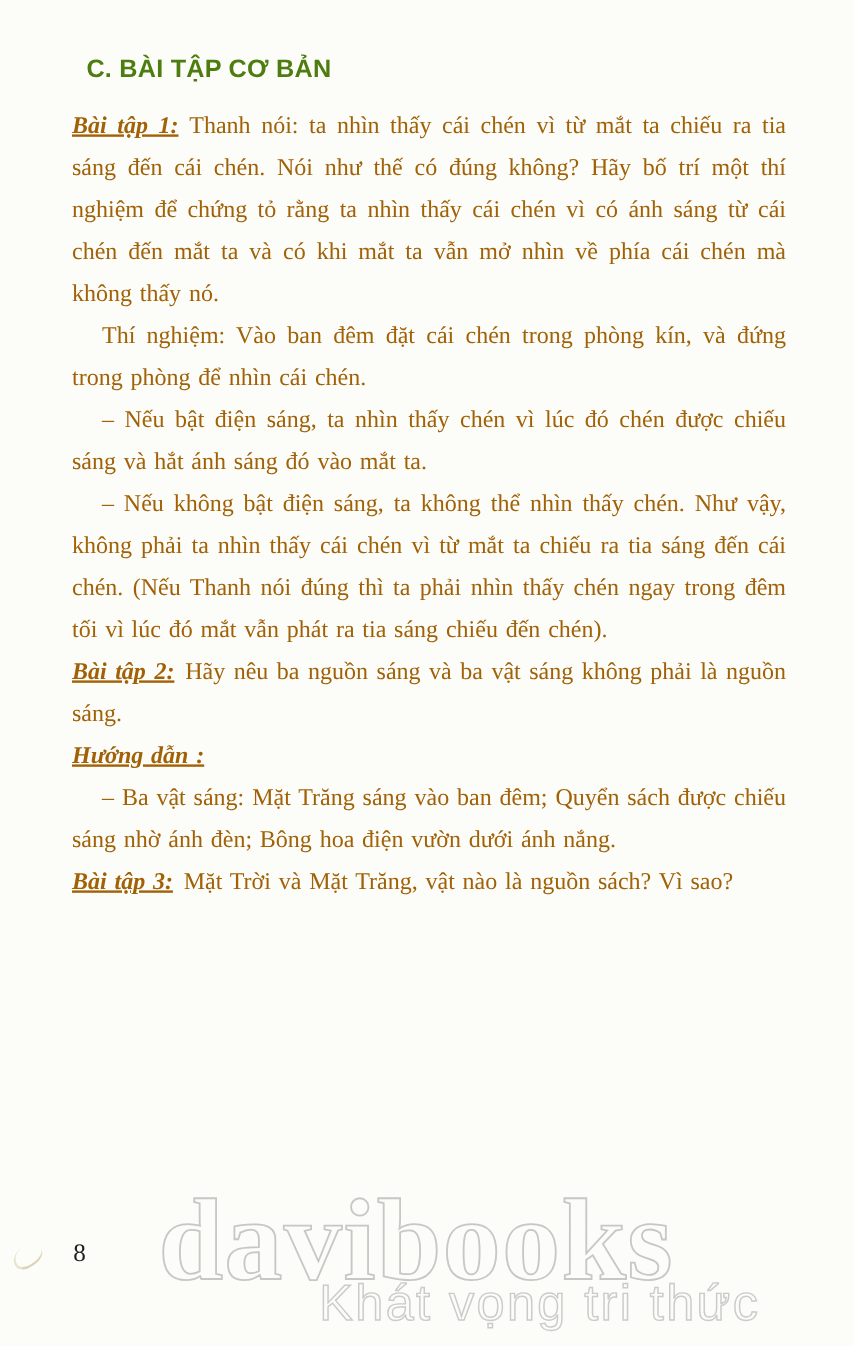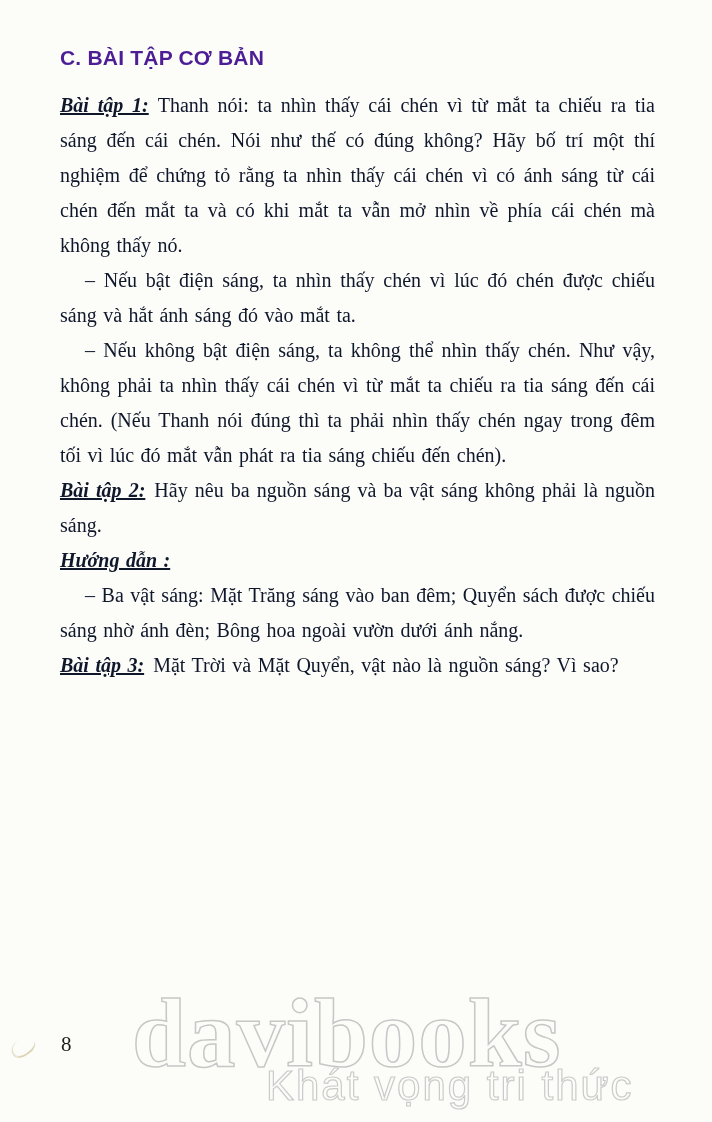--- a/index.html
+++ b/index.html
@@ -17,28 +17,28 @@
     position: absolute;
     inset: 0;
     padding: 46px 57px 0 60px;
     box-sizing: border-box;
   }
   .heading {
     font-family: "Liberation Sans", sans-serif;
     font-weight: bold;
     font-size: 21px;
     letter-spacing: 0.2px;
-    color: #4c1d95;
-    margin: 0 0 18px 0;
+    color: #4d7c0f;
+    margin: 0 0 18px 12px;
   }
   .para {
     font-family: "Liberation Serif", serif;
     font-size: 20px;
     line-height: 35px;
-    color: #0f172a;
+    color: #a16207;
     text-align: justify;
     margin: 0;
     word-spacing: 1.5px;
   }
   .indent {
     text-indent: 25px;
   }
   .lbl {
     font-weight: bold;
     font-style: italic;
@@ -94,33 +94,34 @@
 </head>
 <body>
 
 <div class="page">
 
   <h1 class="heading">C. BÀI TẬP CƠ BẢN</h1>
 
   <p class="para"><span class="lbl">Bài tập 1:</span><span>Thanh nói: ta nhìn thấy cái chén vì từ mắt ta chiếu ra tia sáng đến cái chén. Nói như thế có đúng không? Hãy bố trí một thí nghiệm để chứng tỏ rằng ta nhìn thấy cái chén vì có ánh sáng từ cái chén đến mắt ta và có khi mắt ta vẫn mở nhìn về phía cái chén mà không thấy nó.</span></p>
 
 
+  <p class="para indent">Thí nghiệm: Vào ban đêm đặt cái chén trong phòng kín, và đứng trong phòng để nhìn cái chén.</p>
 
   <p class="para indent">– Nếu bật điện sáng, ta nhìn thấy chén vì lúc đó chén được chiếu sáng và hắt ánh sáng đó vào mắt ta.</p>
 
   <p class="para indent">– Nếu không bật điện sáng, ta không thể nhìn thấy chén. Như vậy, không phải ta nhìn thấy cái chén vì từ mắt ta chiếu ra tia sáng đến cái chén. (Nếu Thanh nói đúng thì ta phải nhìn thấy chén ngay trong đêm tối vì lúc đó mắt vẫn phát ra tia sáng chiếu đến chén).</p>
 
   <p class="para"><span class="lbl">Bài tập 2:</span><span>Hãy nêu ba nguồn sáng và ba vật sáng không phải là nguồn sáng.</span></p>
 
   <p class="para"><span class="lbl">Hướng dẫn :</span></p>
 
 
-  <p class="para indent">– Ba vật sáng: Mặt Trăng sáng vào ban đêm; Quyển sách được chiếu sáng nhờ ánh đèn; Bông hoa ngoài vườn dưới ánh nắng.</p>
+  <p class="para indent">– Ba vật sáng: Mặt Trăng sáng vào ban đêm; Quyển sách được chiếu sáng nhờ ánh đèn; Bông hoa điện vườn dưới ánh nắng.</p>
 
-  <p class="para"><span class="lbl">Bài tập 3:</span><span>Mặt Trời và Mặt Quyển, vật nào là nguồn sáng? Vì sao?</span></p>
+  <p class="para"><span class="lbl">Bài tập 3:</span><span>Mặt Trời và Mặt Trăng, vật nào là nguồn sách? Vì sao?</span></p>
 
 
 </div>
 
 <div class="wm-brand">davibooks</div>
 <div class="wm-tag">Khát vọng tri thức</div>
 
 <div class="page-num">8</div>
 
 <div class="scan-speck"></div>

